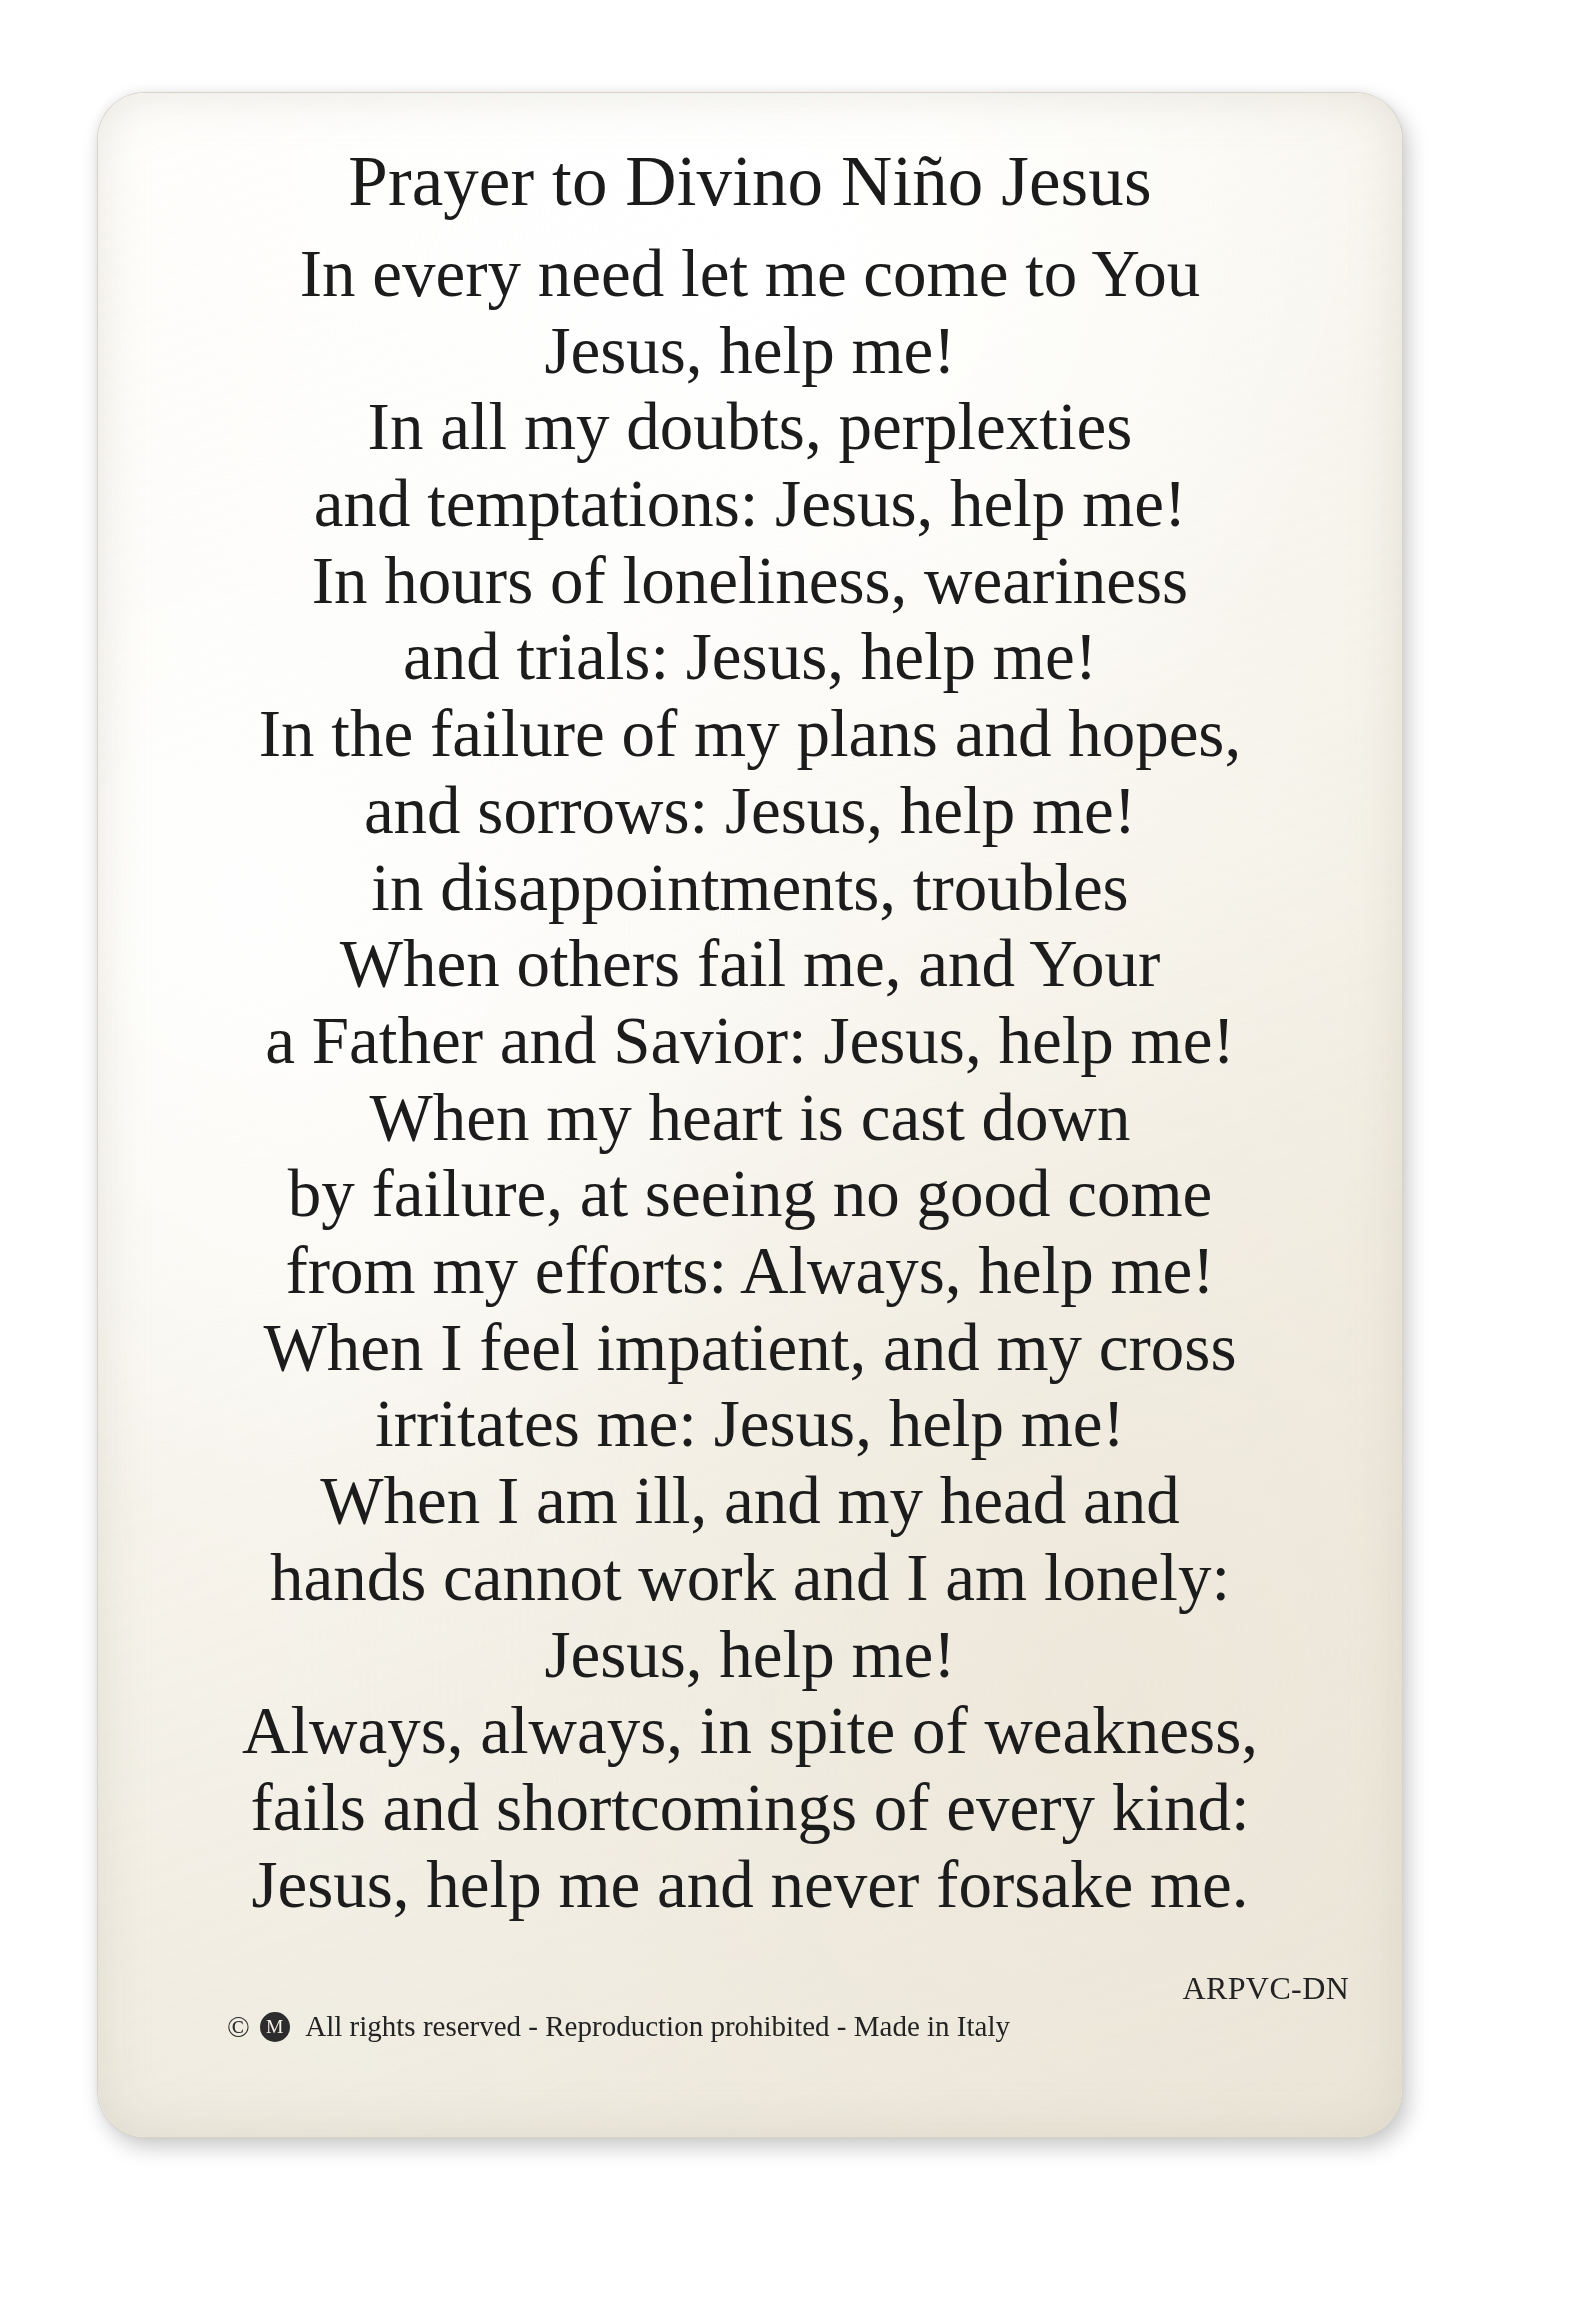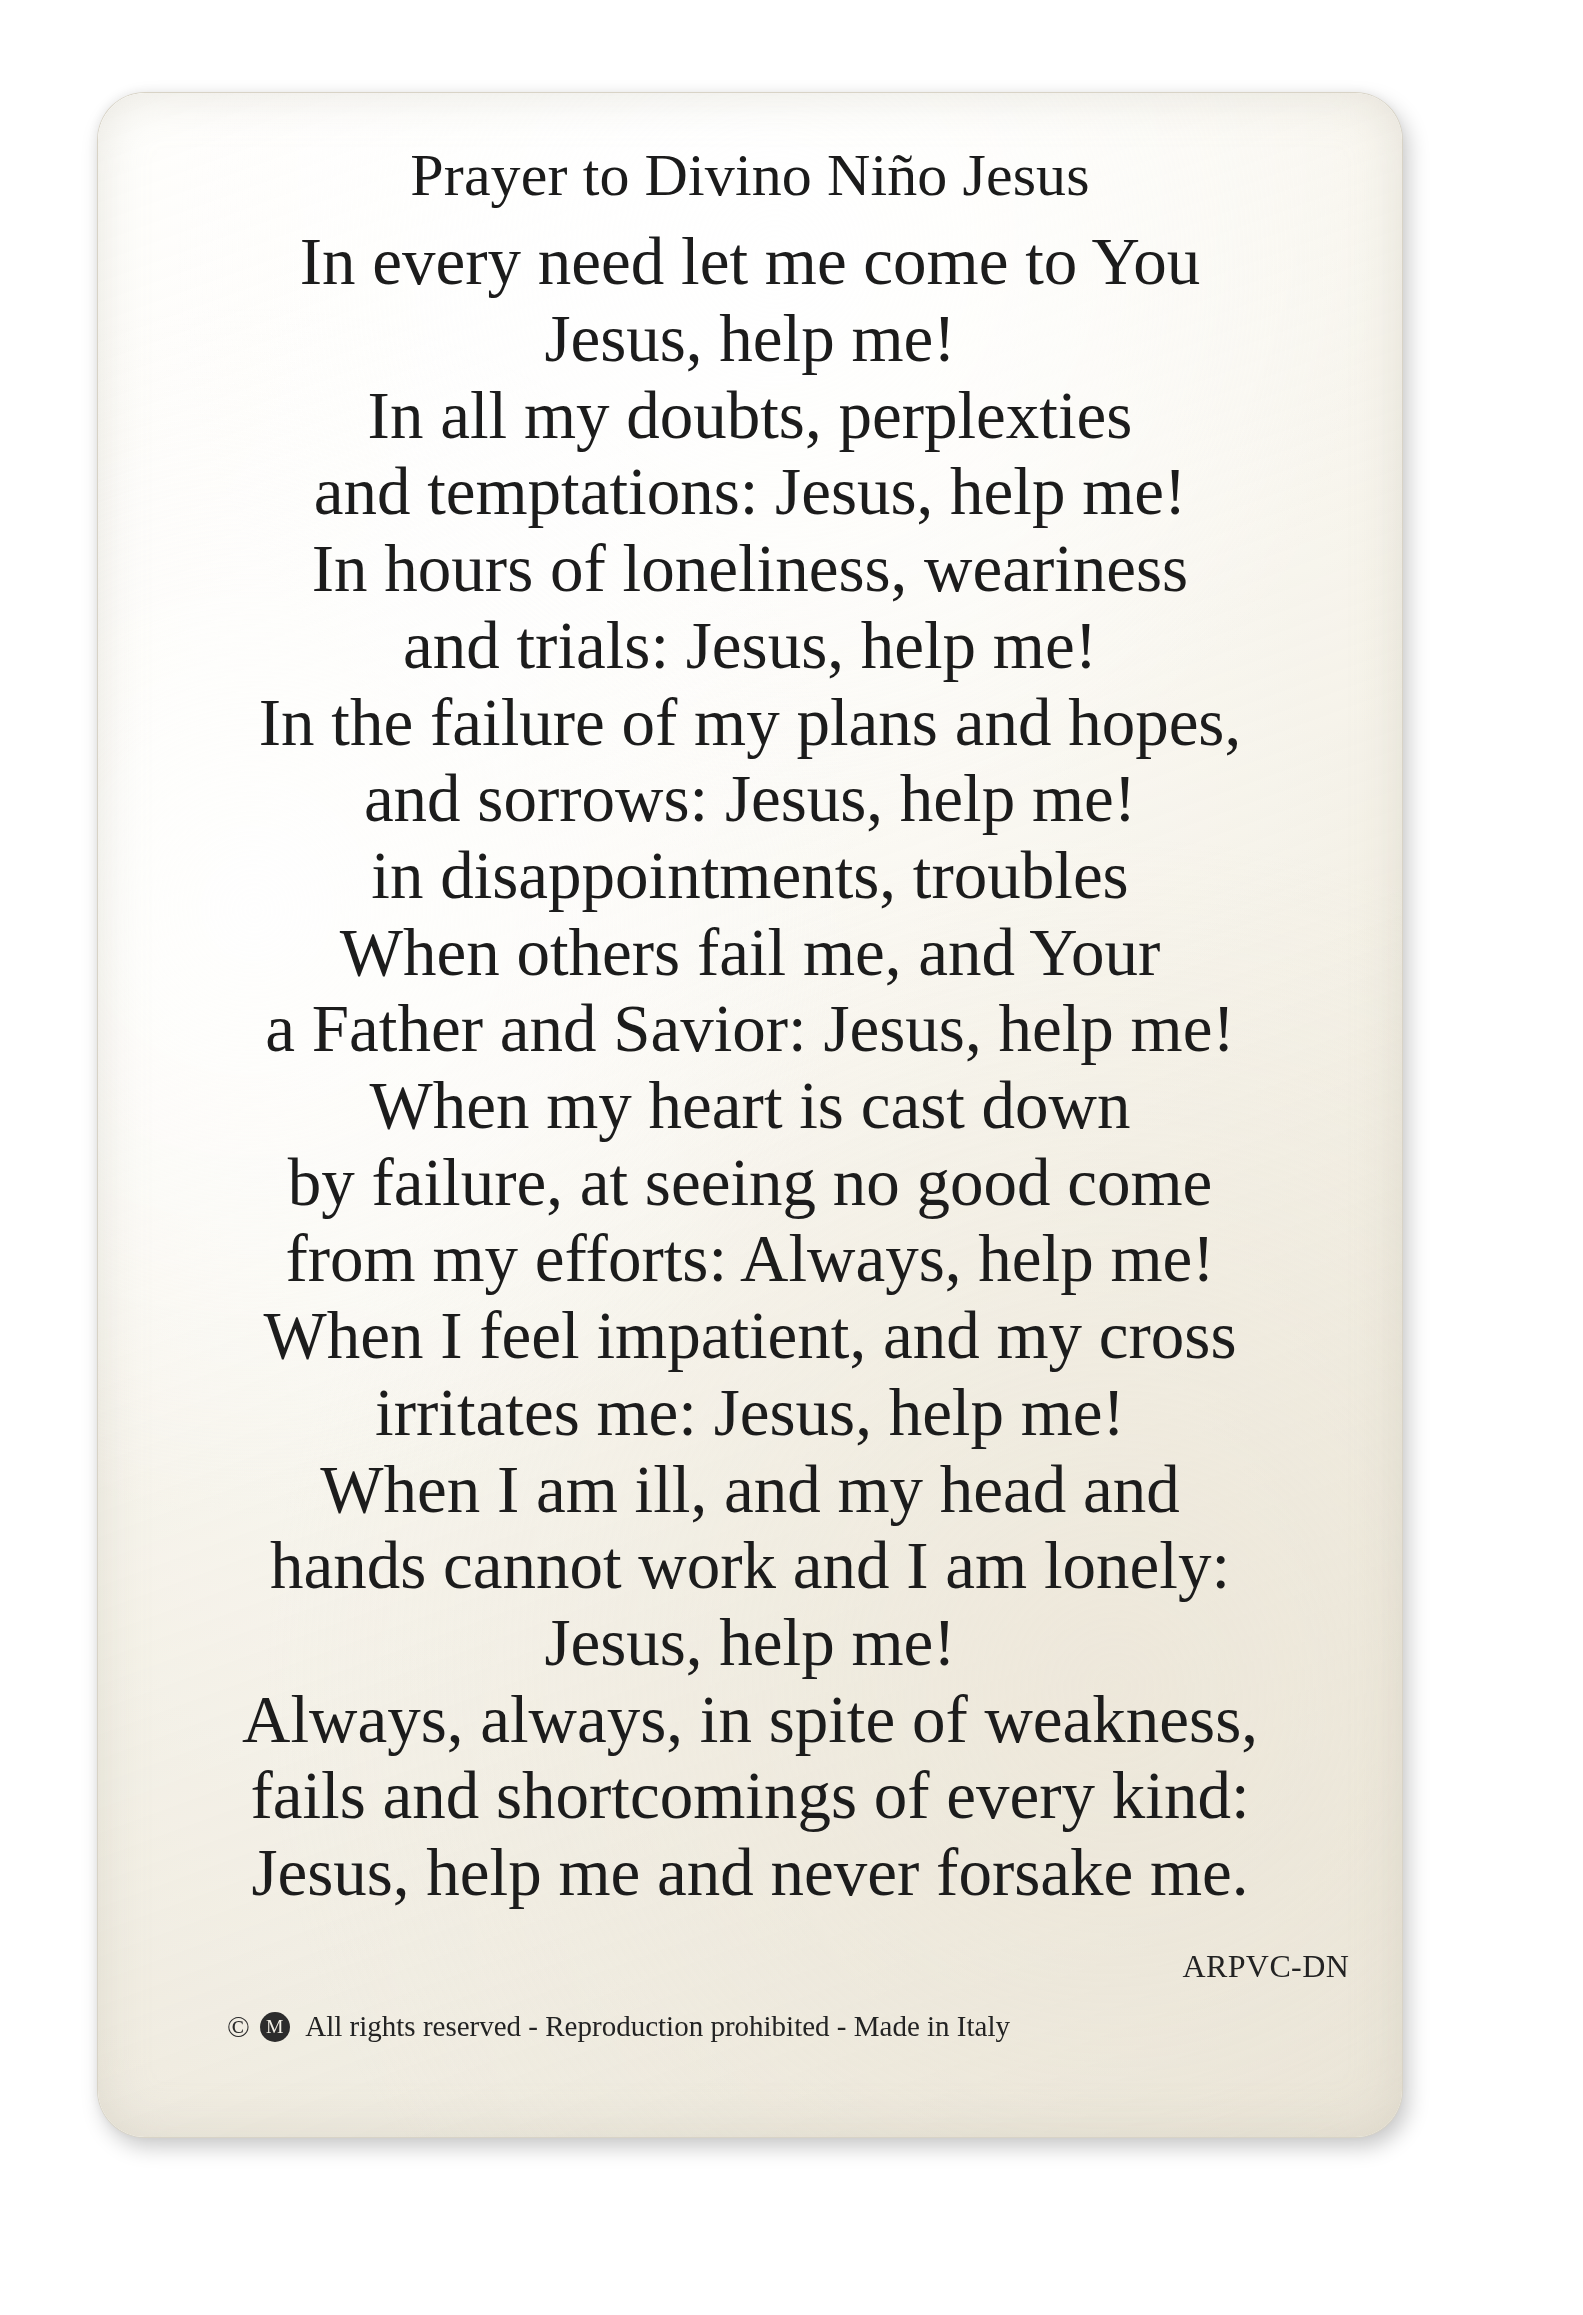--- a/index.html
+++ b/index.html
@@ -56,21 +56,21 @@
   #card-inner {
     position: relative;
     z-index: 2;
     padding: 51px 45px 0 45px;
     height: 100%;
     box-sizing: border-box;
   }
 
   #prayer-title {
     text-align: center;
-    font-size: 60px;
+    font-size: 71px;
     line-height: 1.06;
     color: #1b1b1b;
     letter-spacing: 0.1px;
     margin: 0 0 15.7px 0;
     white-space: nowrap;
   }
 
   #prayer-body {
     text-align: center;
     font-size: 67px;
@@ -87,21 +87,21 @@
     left: 45px;
     right: 45px;
     bottom: 94px;
     z-index: 3;
   }
   #sku {
     text-align: right;
     font-size: 32px;
     color: #232323;
     letter-spacing: 0.4px;
-    margin-bottom: 25px;
+    margin-bottom: 3px;
     padding-right: 7.8px;
   }
   #copyright-line {
     display: flex;
     align-items: center;
     justify-content: flex-start;
     font-size: 29px;
     color: #232323;
     padding-left: 84px;
   }

